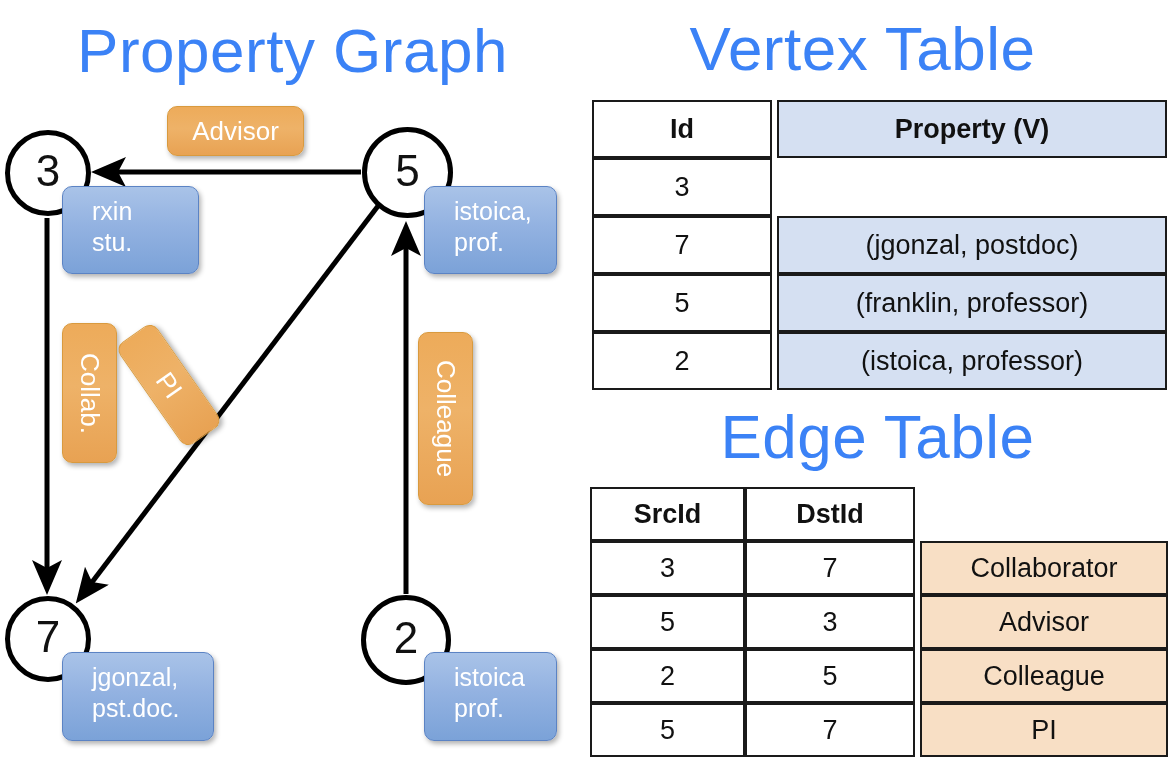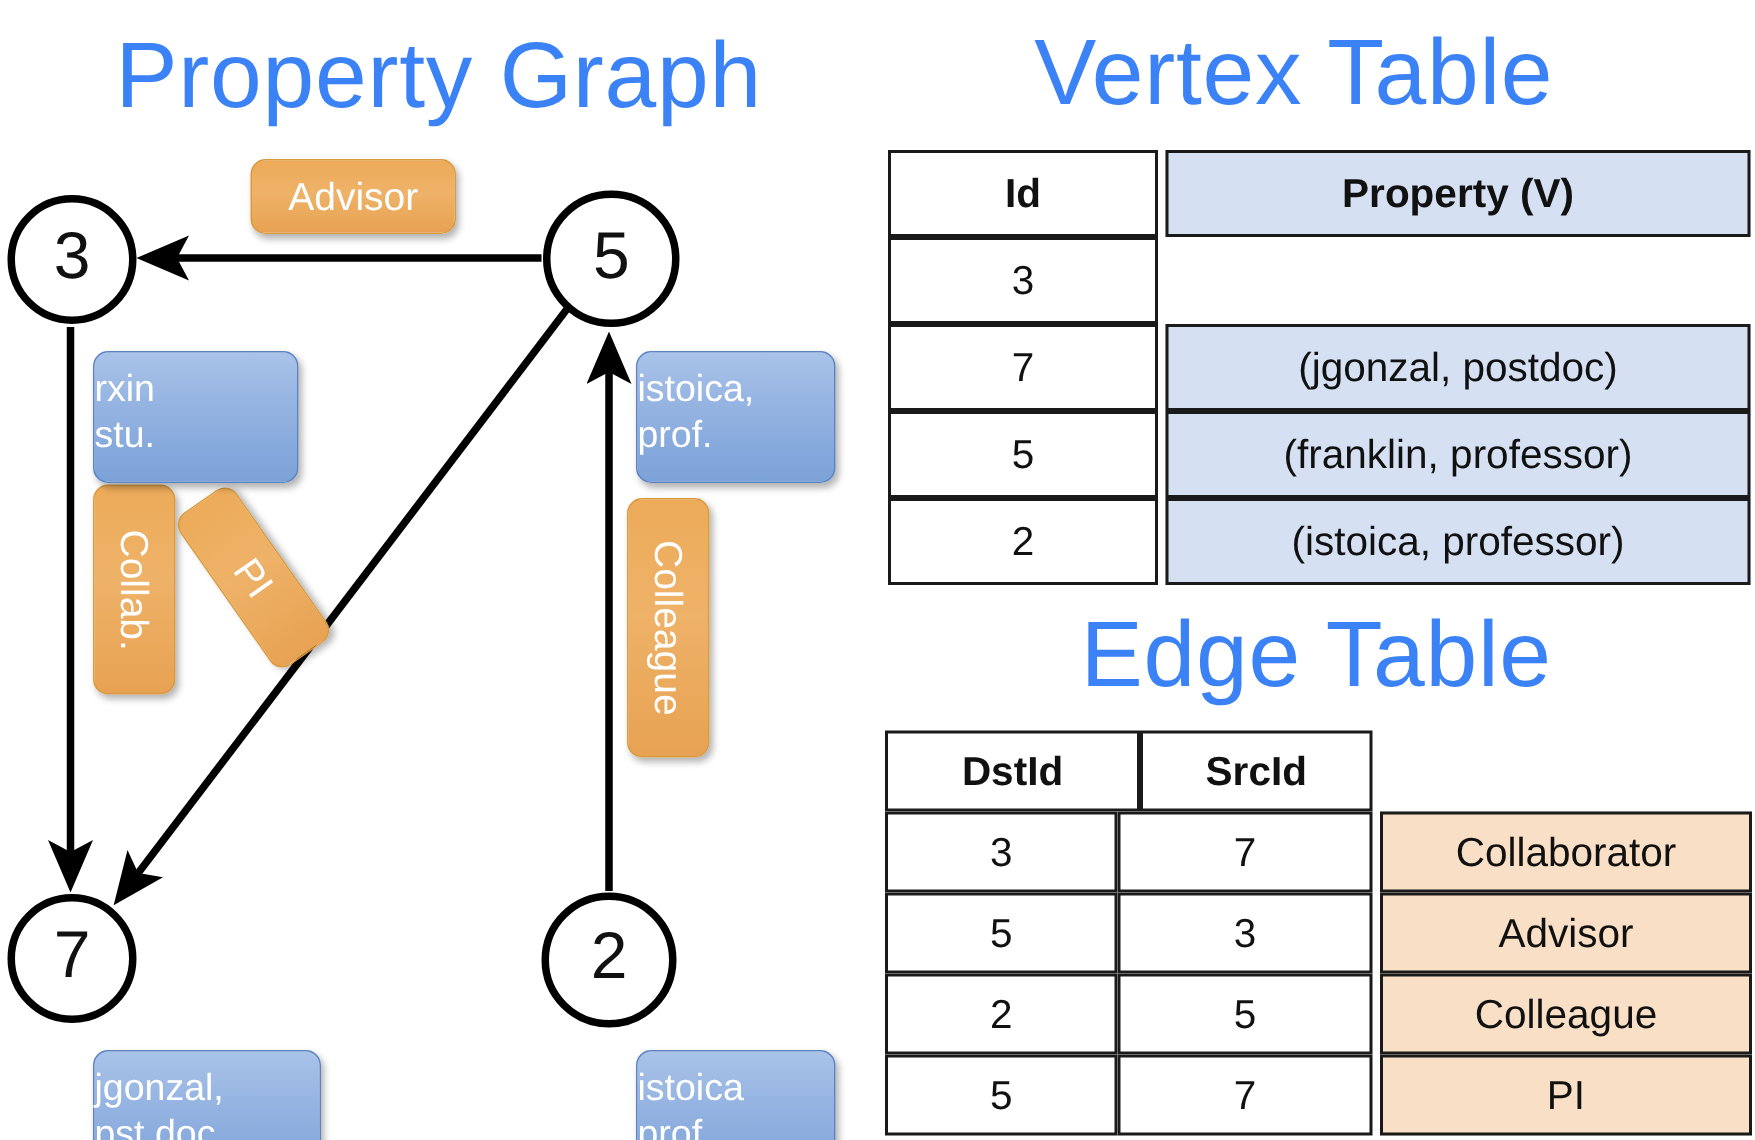--- a/index.html
+++ b/index.html
@@ -67,24 +67,23 @@
   
   .prop-box {
     position: absolute;
     border-radius: 10px;
     border: 1px solid #5b83c4;
     background: linear-gradient(to bottom, #a9c3e8 0%, #93b2e1 45%, #7ba2d8 100%);
     box-shadow: 2px 3px 5px rgba(0,0,0,0.30);
     color: #ffffff;
     font-size: 25px;
     line-height: 1.25;
-    padding: 9px 0;
+    padding: 9px 29px;
     box-sizing: border-box;
     z-index: 6;
-    margin-top: 48px;
   }
   #prop-rxin     { left: 62px;  top: 186px; width: 137px; height: 88px; }
   #prop-franklin { left: 424px; top: 186px; width: 133px; height: 88px; }
   #prop-jgonzal  { left: 62px;  top: 652px; width: 152px; height: 89px; }
   #prop-istoica  { left: 424px; top: 652px; width: 133px; height: 89px; }
 
   
   .edge-label {
     position: absolute;
     border-radius: 10px;
@@ -233,22 +232,22 @@
   </div>
   <div class="tbl-row">
     <div class="cell c-id">2</div>
     <div class="gap"></div>
     <div class="cell c-prop">(istoica, professor)</div>
   </div>
 </div>
 
 <div class="tbl" id="edge-table">
   <div class="tbl-row">
+    <div class="cell head c-src">SrcId</div>
     <div class="cell head c-dst">DstId</div>
-    <div class="cell head c-src">SrcId</div>
     <div class="gap"></div>
   </div>
   <div class="tbl-row">
     <div class="cell c-src">3</div>
     <div class="cell c-dst">7</div>
     <div class="gap"></div>
     <div class="cell c-prop">Collaborator</div>
   </div>
   <div class="tbl-row">
     <div class="cell c-src">5</div>

